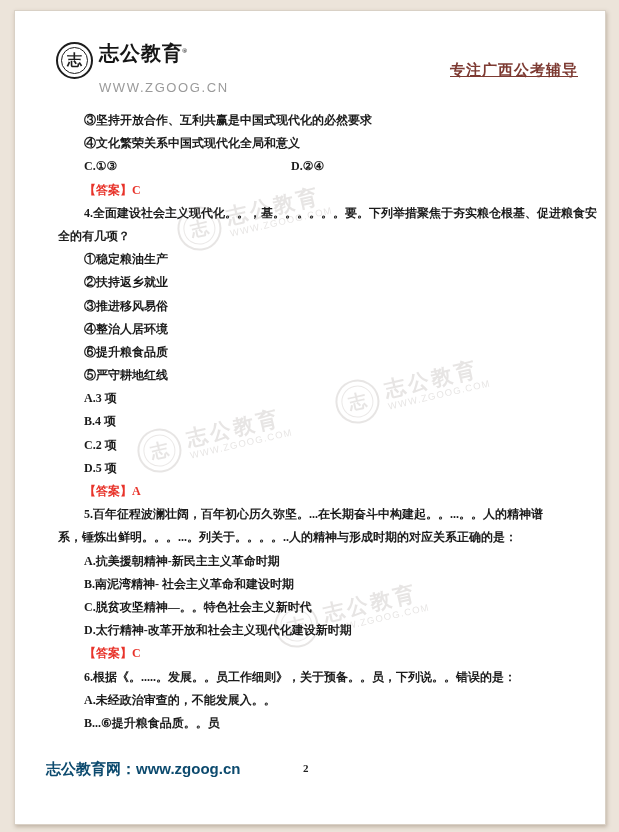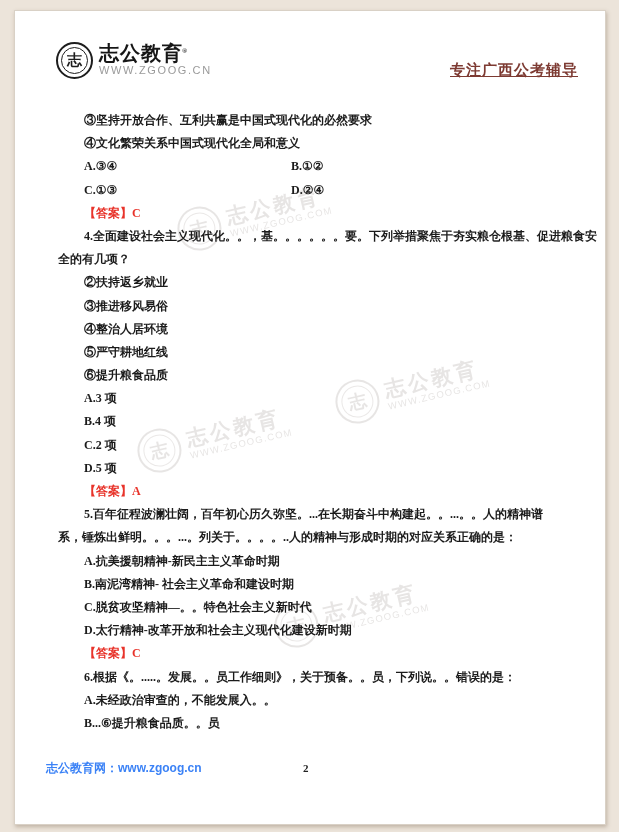--- a/index.html
+++ b/index.html
@@ -9,21 +9,21 @@
 
   
   .logo-wrap{position:absolute;left:41px;top:31px;display:flex;align-items:flex-start;}
   .logo-seal{width:33px;height:33px;border:2px solid #1d1d1d;border-radius:50%;position:relative;
     display:flex;align-items:center;justify-content:center;}
   .logo-seal::after{content:"";position:absolute;inset:3px;border:1px solid #1d1d1d;border-radius:50%;}
   .logo-seal span{font-size:15px;font-weight:bold;color:#1d1d1d;z-index:1;}
   .brand-col{margin-left:6px;}
   .brand{font-size:20px;font-weight:bold;color:#161616;letter-spacing:1px;line-height:22px;position:relative;}
   .brand .reg{font-size:7px;position:absolute;top:-2px;margin-left:-1px;}
-  .brand-url{font-size:11px;color:#9a9a9a;letter-spacing:1.6px;margin-top:0;
+  .brand-url{font-size:13px;color:#9a9a9a;letter-spacing:1.6px;margin-top:16px;
     font-family:"Liberation Sans","DejaVu Sans",sans-serif;}
   .tagline{position:absolute;right:27px;top:50px;font-size:15px;font-weight:bold;color:#7d3a32;letter-spacing:1px;text-decoration:underline;}
 
   
   .wm{position:absolute;display:flex;align-items:center;gap:7px;transform:rotate(-13deg);
     color:rgba(112,102,92,.17);pointer-events:none;}
   .wm-logo{width:40px;height:40px;border:2px solid rgba(112,102,92,.17);border-radius:50%;
     position:relative;display:flex;align-items:center;justify-content:center;flex:0 0 auto;}
   .wm-logo::after{content:"";position:absolute;inset:4px;border:1px solid rgba(112,102,92,.15);border-radius:50%;}
   .wm-logo span{font-size:18px;font-weight:bold;}
@@ -33,21 +33,21 @@
 
   
   .content{position:absolute;left:43px;top:87px;width:530px;margin-top:11px;}
   .line{height:23.2px;line-height:23.2px;font-size:12px;font-weight:bold;color:#1b1b1b;
     white-space:pre;position:relative;}
   .line.indent{padding-left:26px;}
   .line.answer{color:#e8332a;}
   .line .col2{position:absolute;left:233px;top:0;}
 
   
-  .footer-site{position:absolute;left:31px;top:749px;font-size:12px;font-weight:bold;color:#3b82f6;
+  .footer-site{position:absolute;left:31px;top:749px;font-size:15px;font-weight:bold;color:#0c4a6e;
     font-family:"Liberation Sans","DejaVu Sans",sans-serif;}
   .page-num{position:absolute;left:288px;top:751px;font-size:11px;font-weight:bold;color:#222;}
 </style>
 </head>
 <body>
 
 <div class="paper">
 
   <div class="logo-wrap">
     <div class="logo-seal">
@@ -94,30 +94,30 @@
       </div>
     <div>
         <div class="wm-brand">志公教育</div>
     <div class="wm-url">WWW.ZGOOG.COM</div>
       </div>
   </div>
 
   <div class="content">
       <div class="line indent"><span>③坚持开放合作、互利共赢是中国式现代化的必然要求</span></div>
       <div class="line indent"><span>④文化繁荣关系中国式现代化全局和意义</span></div>
-      <div class="line indent"><span>A.③④</span><span class="col2">B.①②</span></div>
       <div class="line indent"><span>C.①③</span><span class="col2">D.②④</span></div>
       <div class="line indent answer" style="color: rgb(232, 51, 42);"><span>【答案】C</span></div>
       <div class="line indent"><span>4.全面建设社会主义现代化。。，基。。。。。。要。下列举措聚焦于夯实粮仓根基、促进粮食安</span></div>
       <div class="line"><span>全的有几项？</span></div>
+      <div class="line indent"><span>①稳定粮油生产</span></div>
       <div class="line indent"><span>②扶持返乡就业</span></div>
       <div class="line indent"><span>③推进移风易俗</span></div>
       <div class="line indent"><span>④整治人居环境</span></div>
+      <div class="line indent"><span>⑥提升粮食品质</span></div>
       <div class="line indent"><span>⑤严守耕地红线</span></div>
-      <div class="line indent"><span>⑥提升粮食品质</span></div>
       <div class="line indent"><span>A.3 项</span></div>
       <div class="line indent"><span>B.4 项</span></div>
       <div class="line indent"><span>C.2 项</span></div>
       <div class="line indent"><span>D.5 项</span></div>
       <div class="line indent answer" style="color: rgb(232, 51, 42);"><span>【答案】A</span></div>
       <div class="line indent"><span>5.百年征程波澜壮阔，百年初心历久弥坚。...在长期奋斗中构建起。。...。。人的精神谱</span></div>
       <div class="line"><span>系，锤炼出鲜明。。。...。列关于。。。。..人的精神与形成时期的对应关系正确的是：</span></div>
       <div class="line indent"><span>A.抗美援朝精神-新民主主义革命时期</span></div>
       <div class="line indent"><span>B.南泥湾精神- 社会主义革命和建设时期</span></div>
       <div class="line indent"><span>C.脱贫攻坚精神—。。特色社会主义新时代</span></div>

